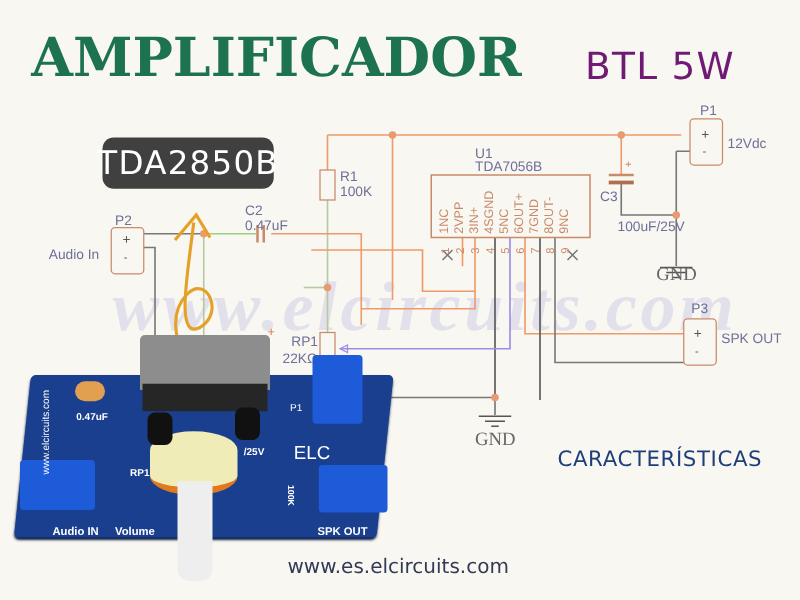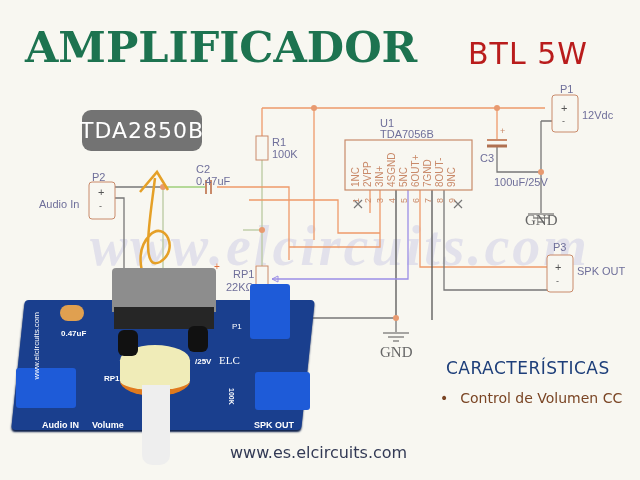--- a/index.html
+++ b/index.html
@@ -1,20 +1,20 @@
 <!DOCTYPE html>
 <html><head>
 <meta charset="utf-8">
 <style>
   html,body{margin:0;padding:0;}
   body{width:640px;height:480px;background:#f8f7f1;position:relative;overflow:hidden;font-family:"Liberation Sans",sans-serif;}
   .abs{position:absolute;}
   .title-main{left:25px;top:22px;font-family:"DejaVu Serif","Liberation Serif",serif;font-weight:bold;font-size:43px;color:#1d7350;letter-spacing:0px;}
-  .title-sub{left:468px;top:36px;font-family:"DejaVu Sans","Liberation Sans",sans-serif;font-size:30px;color:#b91c1c;letter-spacing:1px;}
-  .chip-badge{left:82px;top:110px;width:120px;height:41px;background:#737373;border-radius:9px;color:#fff;font-size:22px;font-family:"DejaVu Sans",sans-serif;display:flex;align-items:center;justify-content:center;letter-spacing:1px;}
+  .title-sub{left:468px;top:36px;font-family:"DejaVu Sans","Liberation Sans",sans-serif;font-size:30px;color:#701a75;letter-spacing:1px;}
+  .chip-badge{left:82px;top:110px;width:137px;height:41px;background:#404040;border-radius:9px;color:#fff;font-size:26px;font-family:"DejaVu Sans",sans-serif;display:flex;align-items:center;justify-content:center;letter-spacing:1px;}
   .lbl{color:#6f6f9a;font-size:11px;font-family:"Liberation Sans",sans-serif;}
   .gnd-lbl{color:#666;font-size:15px;font-family:"Liberation Serif",serif;}
   .watermark{left:90px;top:214px;font-family:"Liberation Serif",serif;font-style:italic;font-weight:bold;font-size:56px;color:rgba(150,150,215,0.22);letter-spacing:3px;}
   .feat-title{left:446px;top:358px;font-size:17px;color:#1e3f7a;font-family:"DejaVu Sans",sans-serif;letter-spacing:0.5px;}
   .feat-list{left:440px;top:386px;margin:0;padding:0;list-style:none;font-size:14px;color:#7a4524;font-family:"DejaVu Sans",sans-serif;}
   .feat-list li{height:24px;display:flex;align-items:center;}
   .feat-list li::before{content:"•";margin-right:12px;font-size:14px;}
   .url{left:230px;top:443px;font-size:16px;color:#333a55;font-family:"DejaVu Sans",sans-serif;}
   .board-txt{color:#fff;font-size:9px;font-family:"Liberation Sans",sans-serif;font-weight:bold;}
 </style>
@@ -165,23 +165,22 @@
 <div class="abs" style="left:60px;top:305px;width:24px;height:16px;background:#e0a050;border-radius:8px"></div>
 <div class="abs" style="left:118px;top:330px;width:20px;height:26px;background:#111;border-radius:6px"></div>
 <div class="abs" style="left:188px;top:326px;width:20px;height:26px;background:#111;border-radius:6px"></div>
 
 <div class="abs board-txt" style="left:32px;top:312px;writing-mode:vertical-rl;transform:rotate(180deg);font-size:8px;font-weight:normal">www.elcircuits.com</div>
 <div class="abs board-txt" style="left:61px;top:329px;font-size:8px">0.47uF</div>
 <div class="abs board-txt" style="left:232px;top:322px;font-size:8px;font-weight:normal">P1</div>
 <div class="abs board-txt" style="left:104px;top:374px;font-size:8px">RP1</div>
 <div class="abs board-txt" style="left:195px;top:357px;font-size:8px">/25V</div>
 <div class="abs board-txt" style="left:228px;top:388px;font-size:7px;writing-mode:vertical-rl">100K</div>
-<div class="abs board-txt" style="left:219px;top:354px;font-size:11px;font-family:Liberation Serif, serif;font-weight:normal">ELC</div>
+<div class="abs board-txt" style="left:235px;top:354px;font-size:15px;font-family:Liberation Sans, sans-serif;font-weight:normal">ELC</div>
 <div class="abs board-txt" style="left:42px;top:420px">Audio IN</div>
 <div class="abs board-txt" style="left:92px;top:420px">Volume</div>
 <div class="abs board-txt" style="left:254px;top:420px">SPK OUT</div>
 
 <div class="abs feat-title">CARACTERÍSTICAS</div>
 <ul class="abs feat-list">
-  <li>Control de Volumen CC</li>
 </ul>
 
 <div class="abs url">www.es.elcircuits.com</div>
 
 </body></html>

